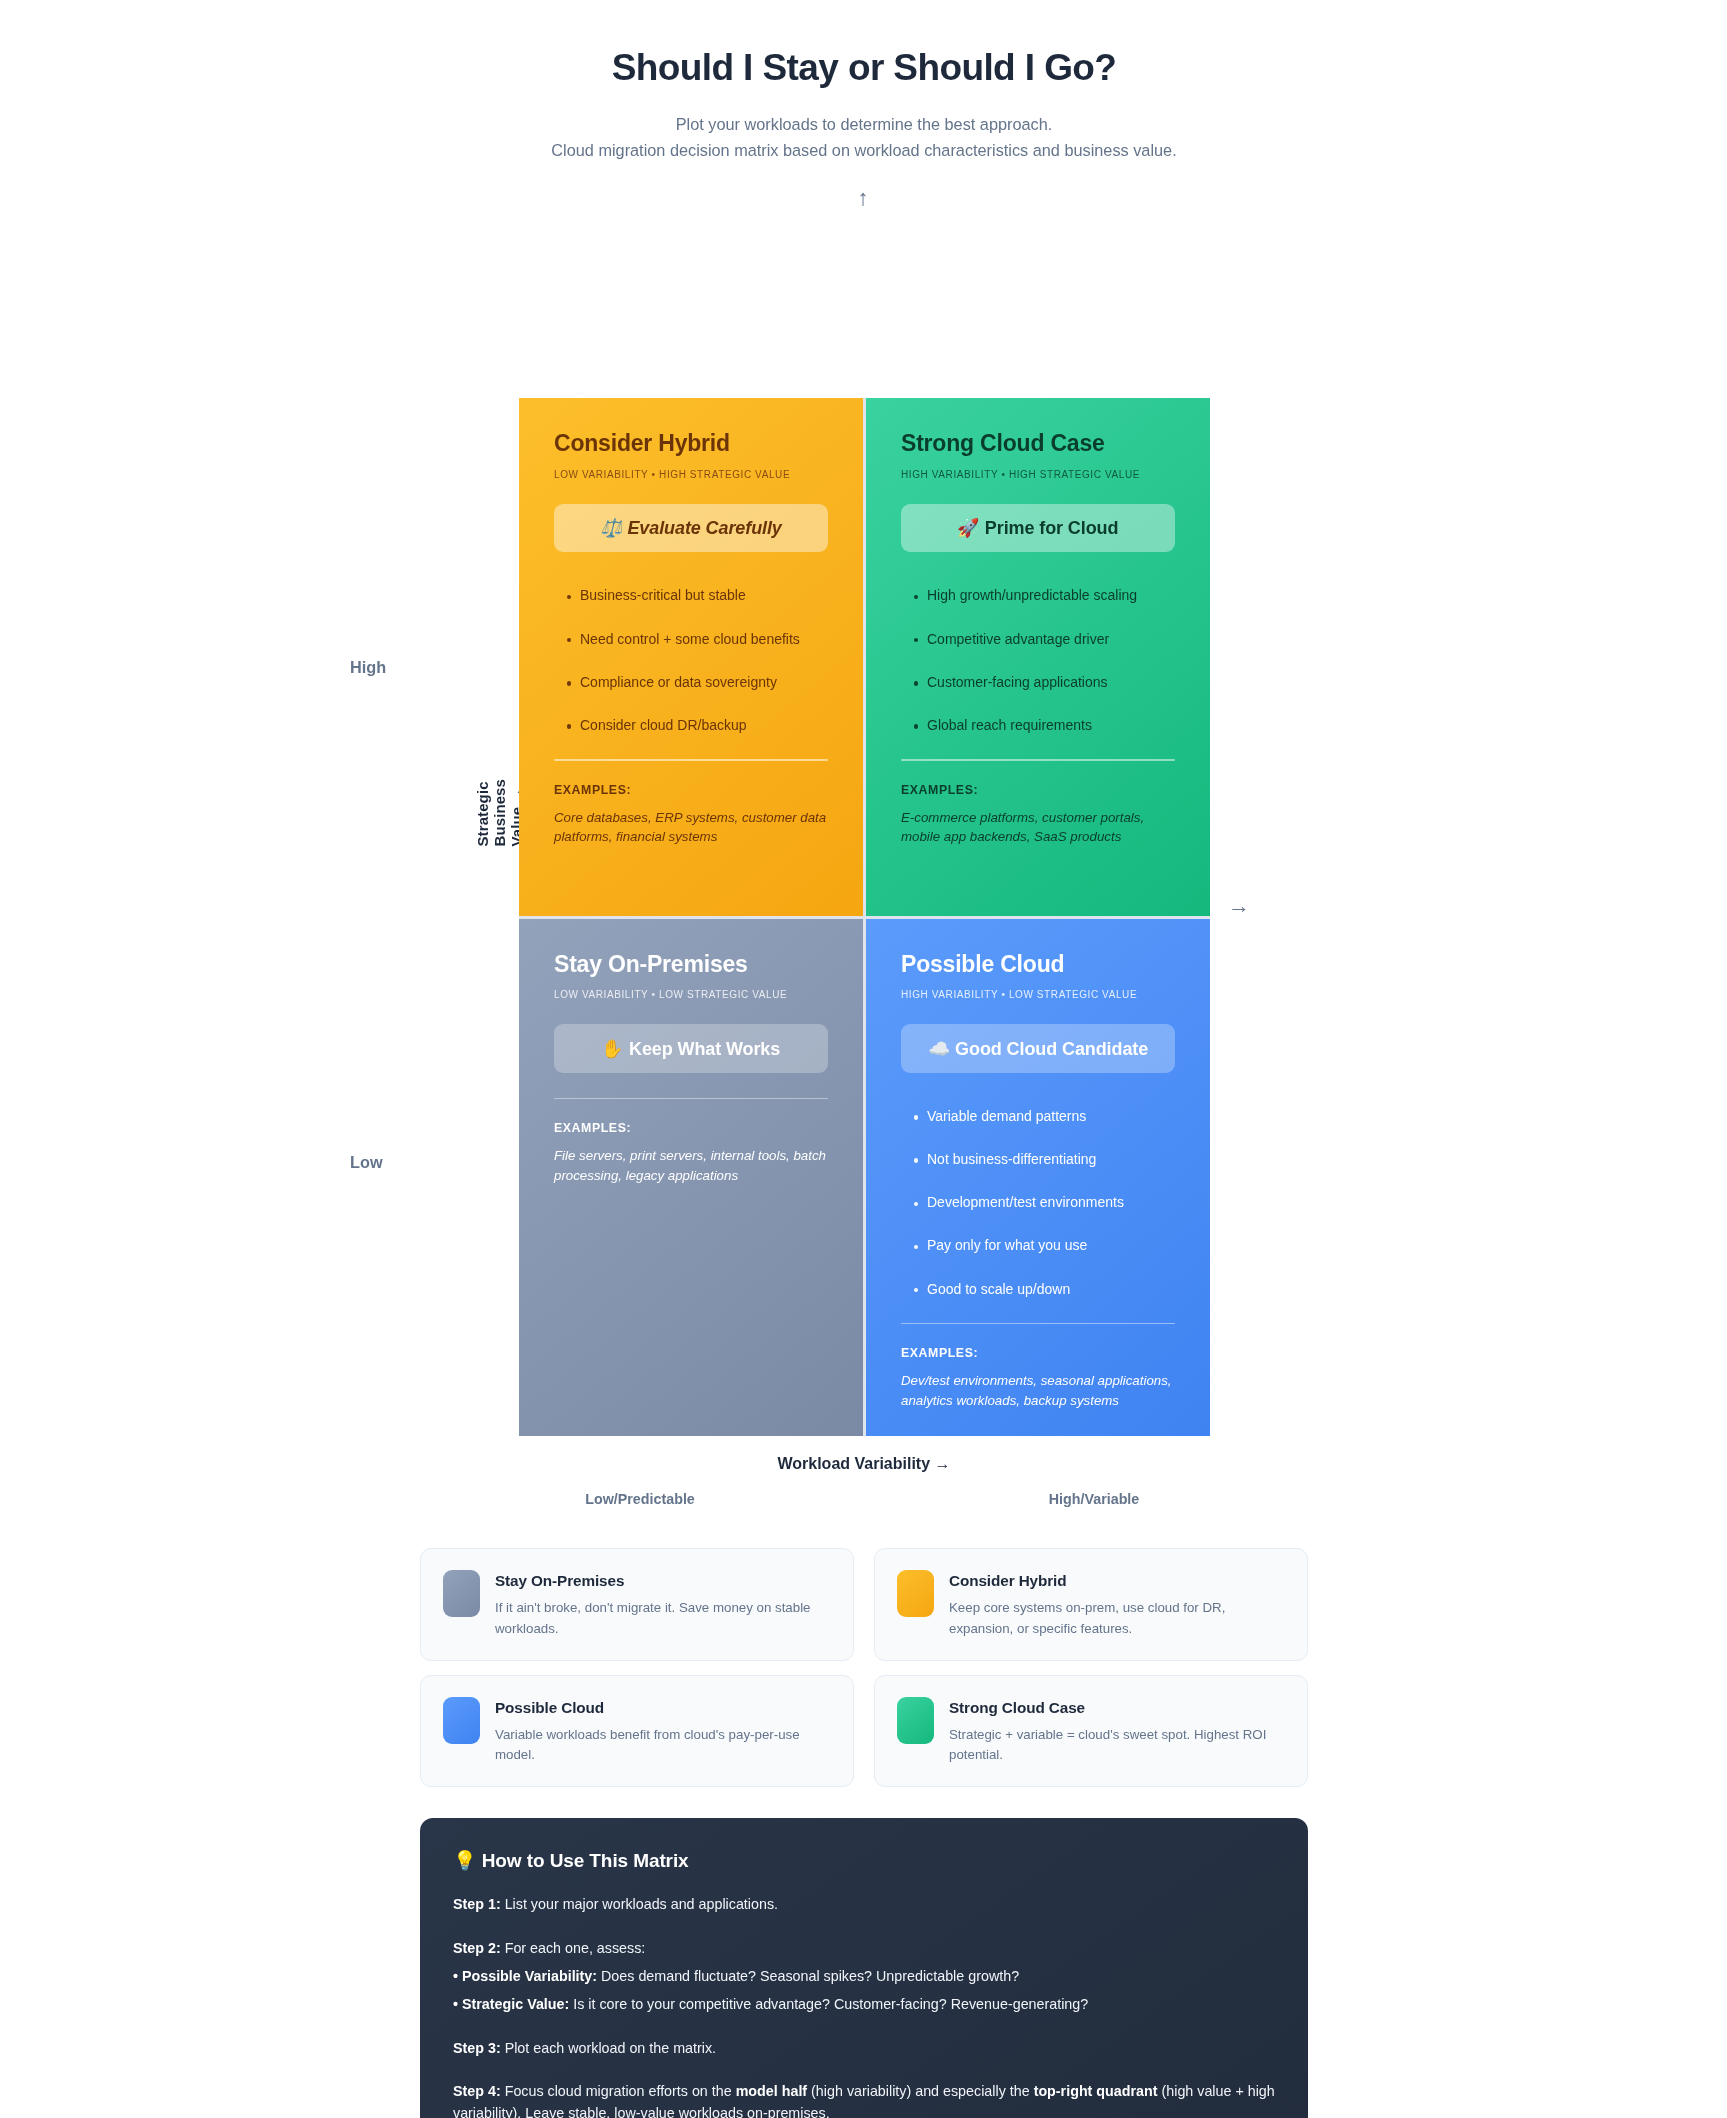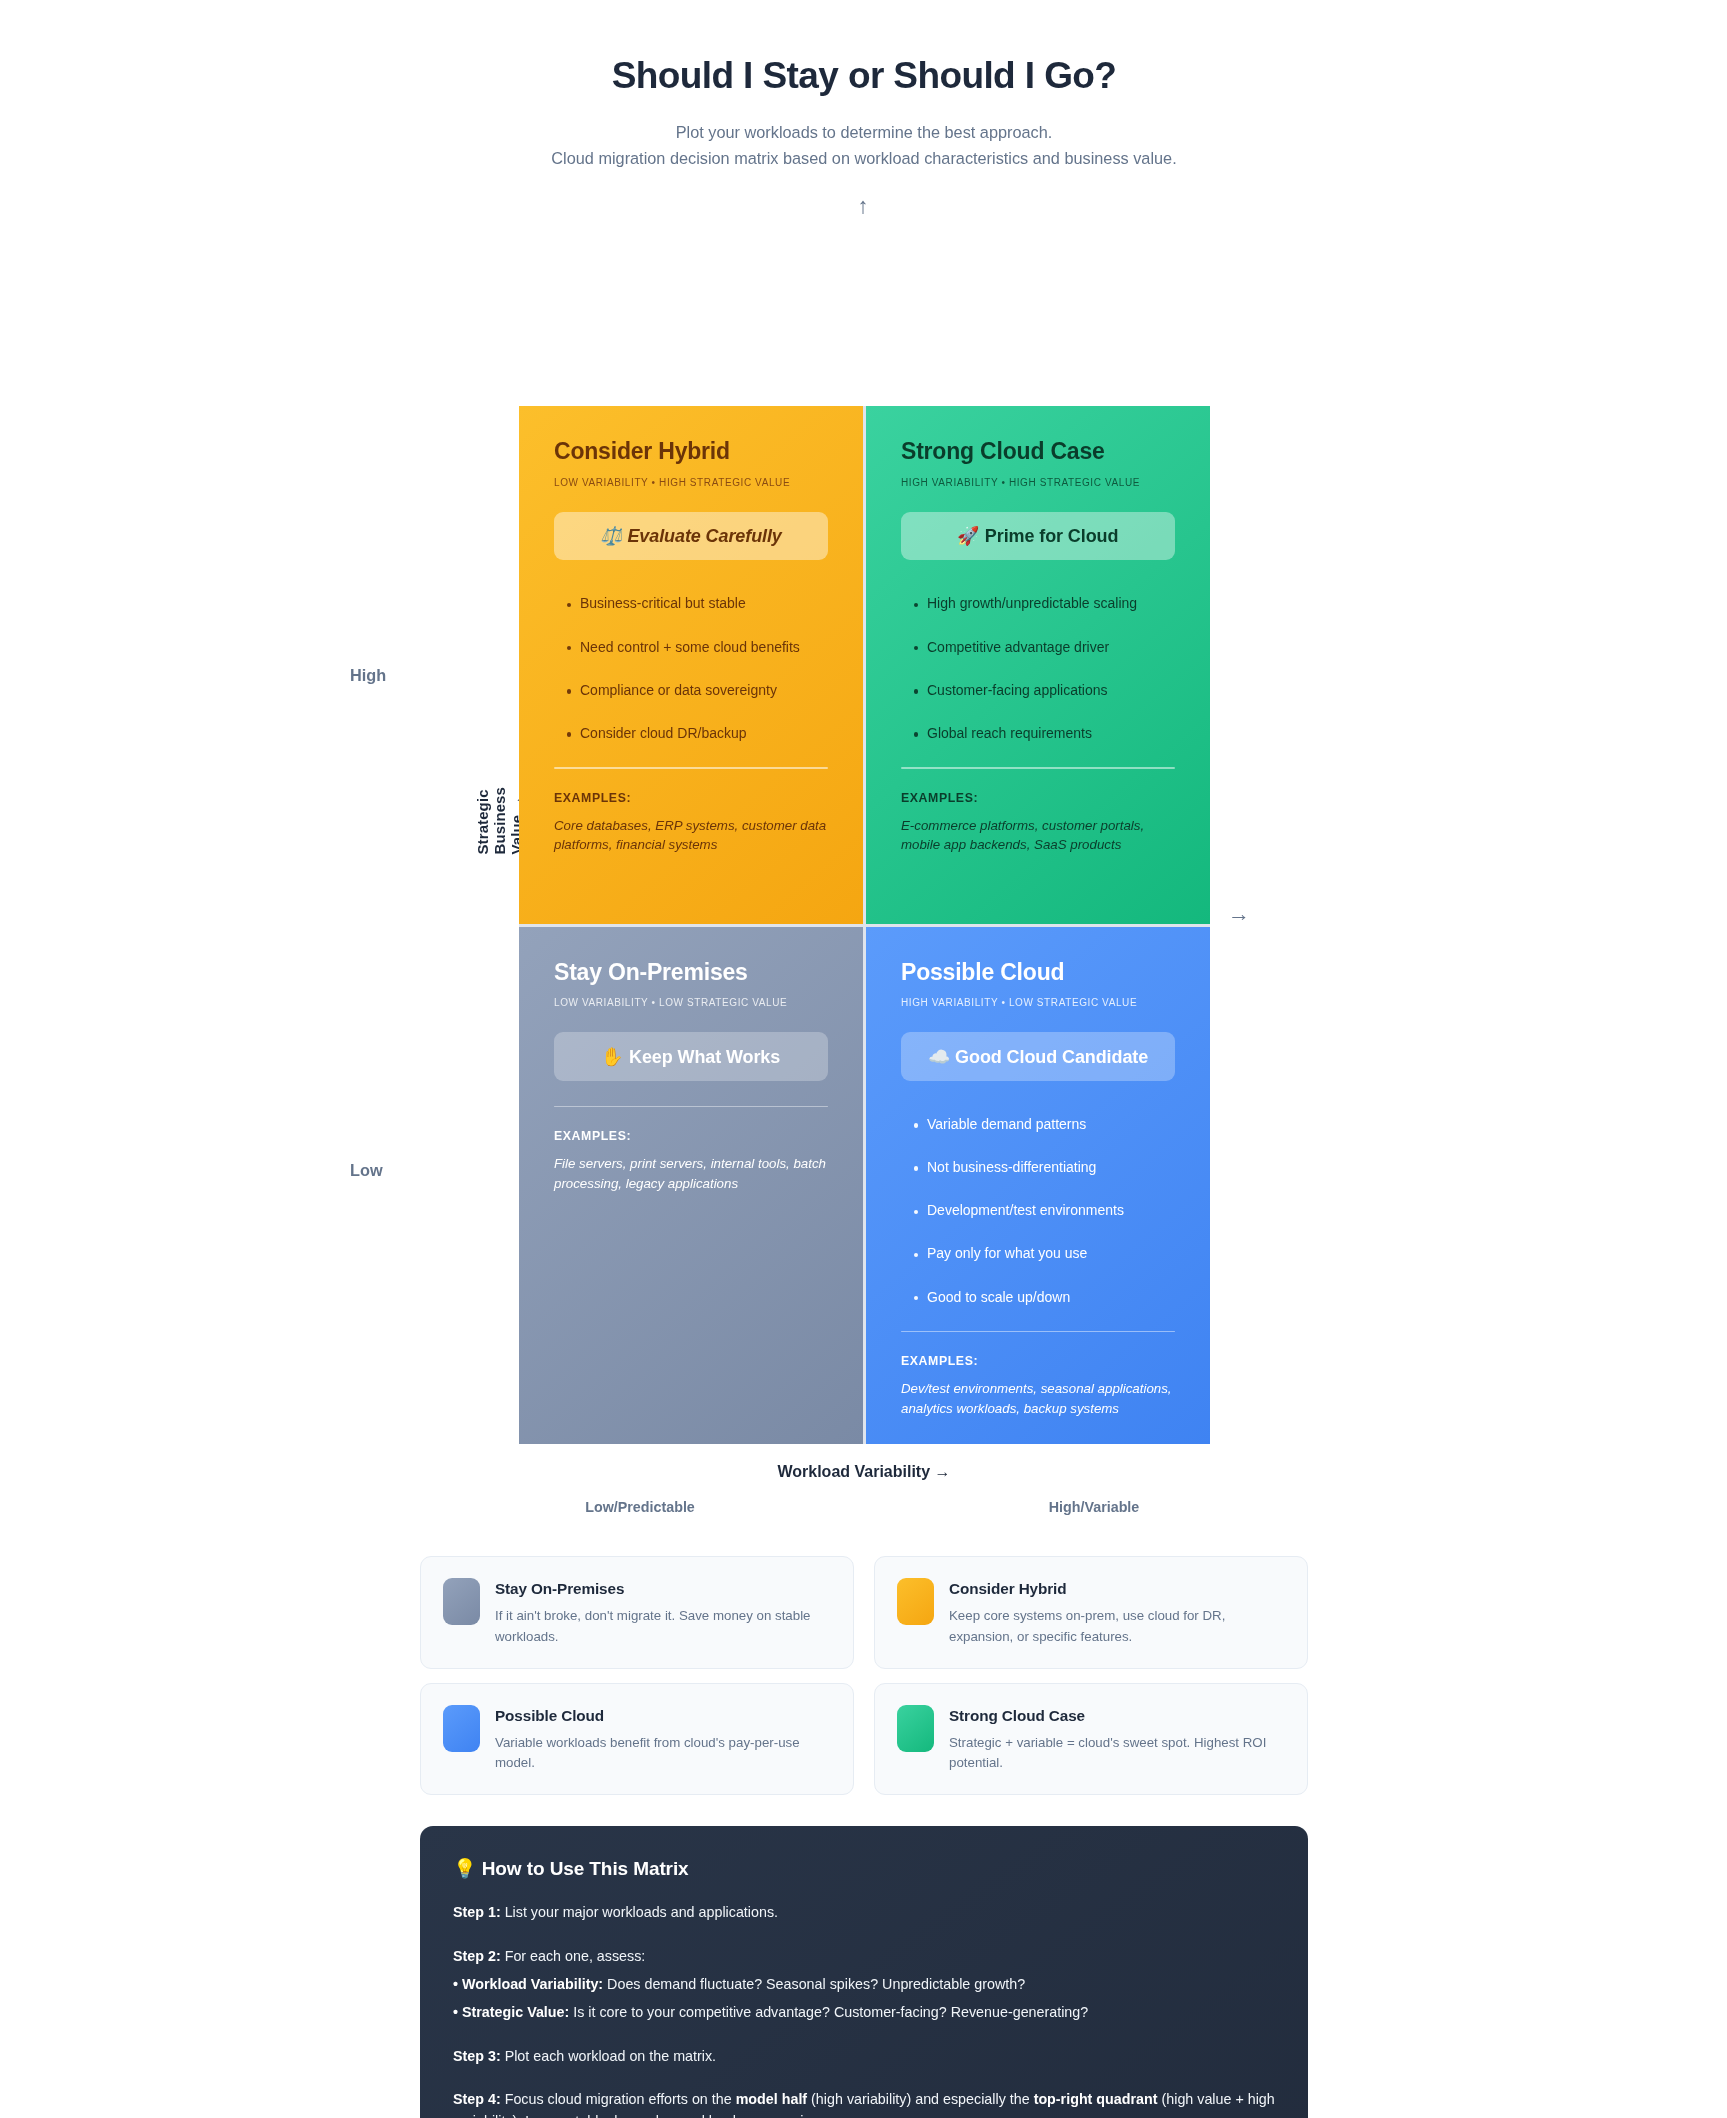--- a/index.html
+++ b/index.html
@@ -4,21 +4,21 @@
 <style>
   * { box-sizing: border-box; margin: 0; padding: 0; }
   html, body {
     width: 1728px;
     background: #ffffff;
     font-family: "Liberation Sans", sans-serif;
     -webkit-font-smoothing: antialiased;
   }
   body { padding-bottom: 30px; }
 
-  .page { width: 1728px; margin: 8px auto; position: relative; }
+  .page { width: 1728px; margin: 0 auto; position: relative; }
 
   
   .header { text-align: center; padding-top: 47px; }
   .title {
     font-size: 37px;
     font-weight: 700;
     color: #1e293b;
     letter-spacing: -0.6px;
     line-height: 1.15;
   }
@@ -421,21 +421,21 @@
       <div class="howto-title">💡 How to Use This Matrix</div>
 
       <p class="gap">
         <b>Step 1:</b><span> List your major workloads and applications.</span>
       </p>
 
       <p class="tight">
         <b>Step 2:</b><span> For each one, assess:</span>
       </p>
       <p class="tight">
-        <b>• Workload Variability:</b><span> Does demand fluctuate? Seasonal spikes? Unpredictable growth?</span>
+        <b>• Possible Variability:</b><span> Does demand fluctuate? Seasonal spikes? Unpredictable growth?</span>
       </p>
       <p class="gap">
         <b>• Strategic Value:</b><span> Is it core to your competitive advantage? Customer-facing? Revenue-generating?</span>
       </p>
 
       <p class="gap">
         <b>Step 3:</b><span> Plot each workload on the matrix.</span>
       </p>
 
       <p class="gap">

